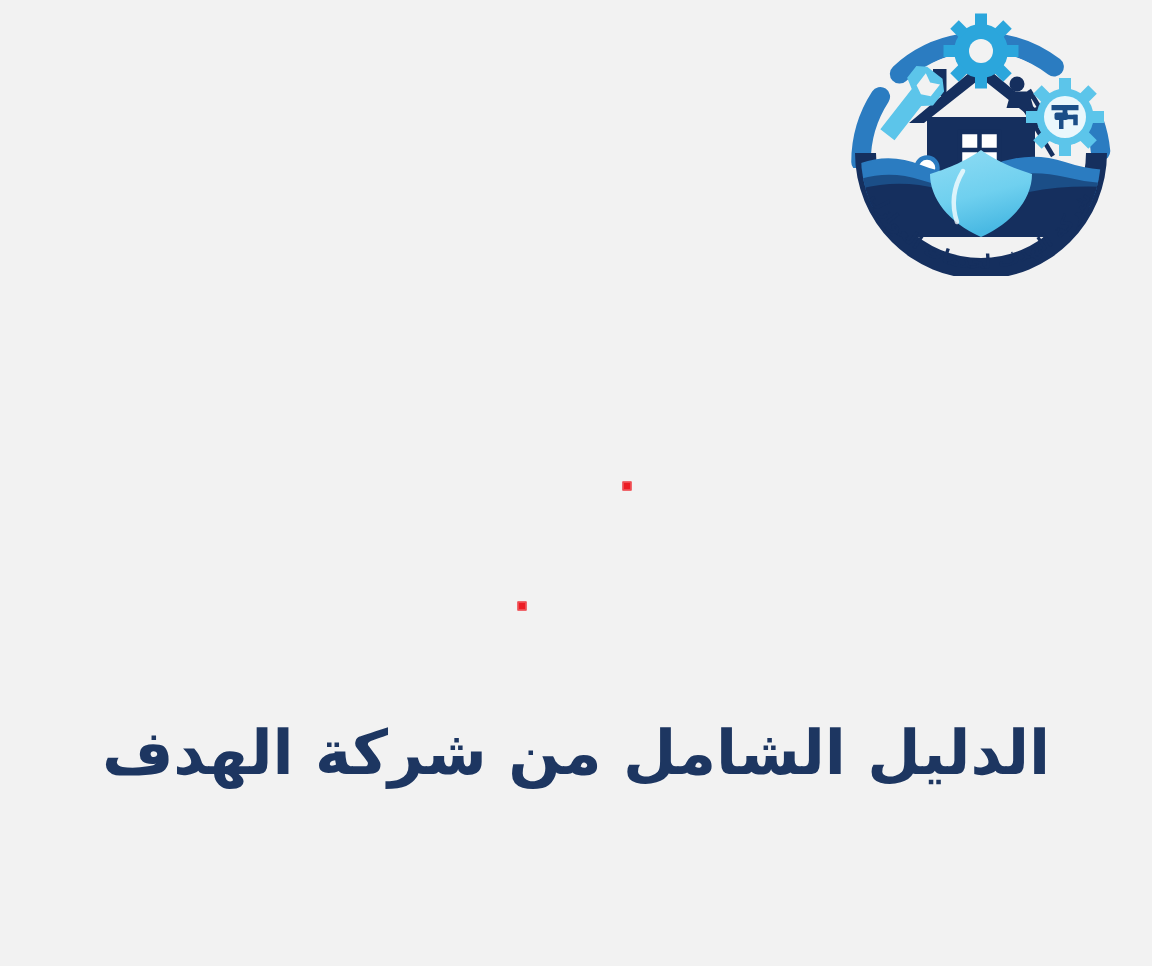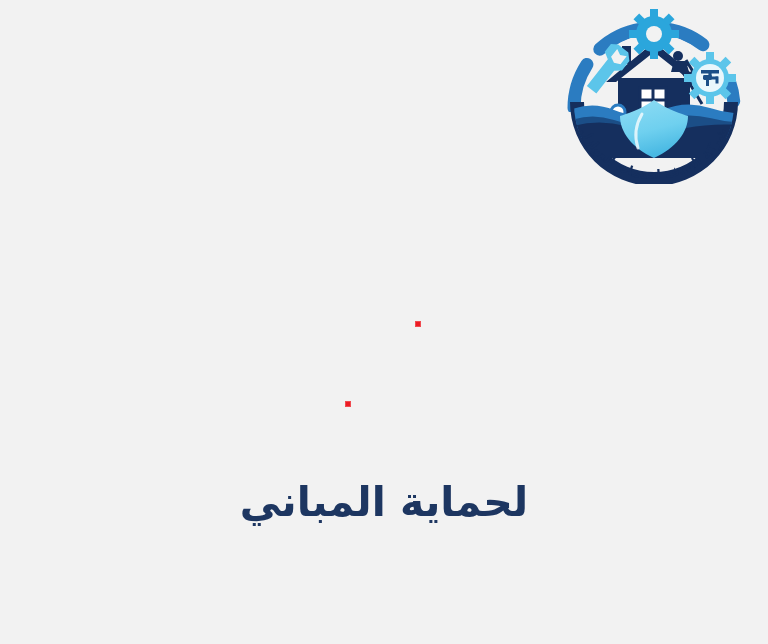--- a/index.html
+++ b/index.html
@@ -186,16 +186,16 @@
           <textPath href="#logoTextArc" startOffset="50%" text-anchor="middle">شركة الهدف لخدمات العوازل</textPath>
         </text>
       </g>
     </svg>
   </div>
 
   <div class="broken-marker m1"></div>
   <div class="broken-marker m2"></div>
 
   <h1 class="headline">
-    <span class="line">لحماية المباني</span>
+    <span class="line">الدليل الشامل من شركة الهدف</span>
   </h1>
 
 </div>
 
 </body></html>

